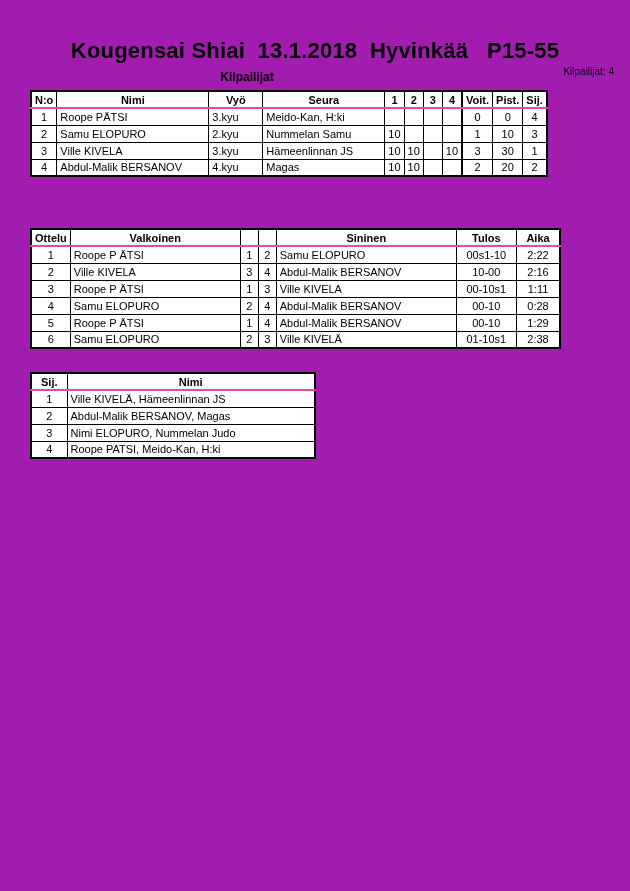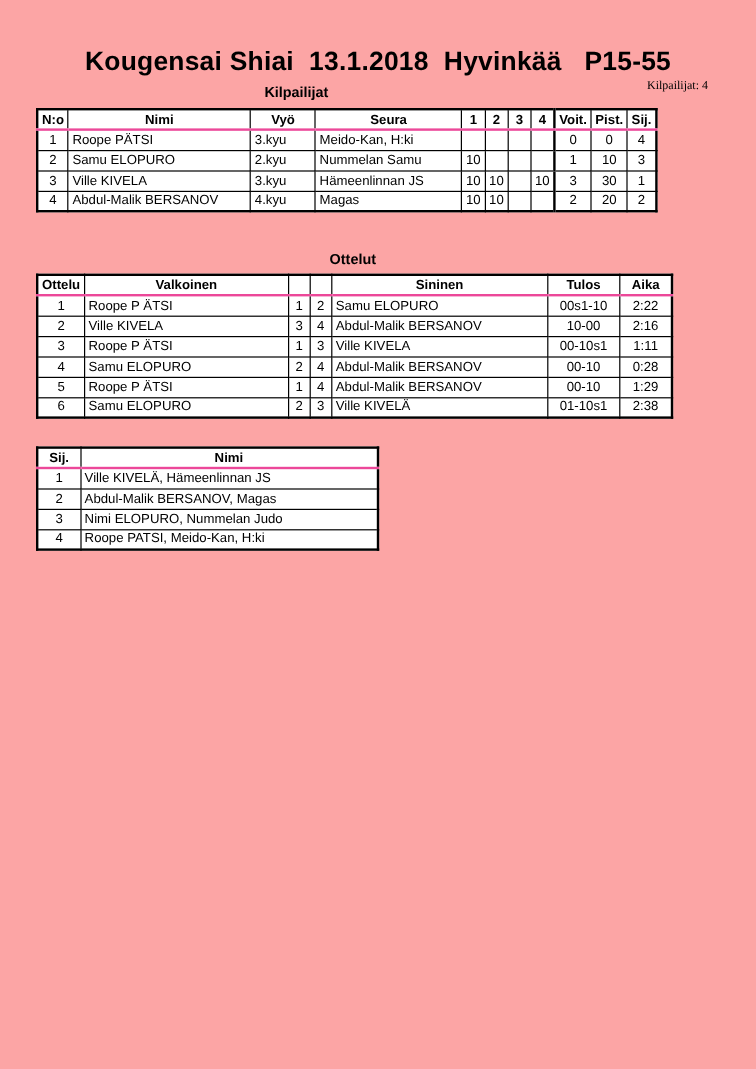--- a/index.html
+++ b/index.html
@@ -1,28 +1,27 @@
 <!DOCTYPE html>
 <html><head>
 <meta charset="utf-8">
 <style>
   * { margin: 0; padding: 0; box-sizing: border-box; }
   html, body { background: #fff; }
   body { font-family: "Liberation Sans", sans-serif; color: #000; }
-  .page { position: relative; width: 630px; height: 891px; background: #fca5a5; overflow: hidden; }
+  .page { position: relative; width: 630px; height: 891px; background: #a21caf; overflow: hidden; }
 
   .title {
     position: absolute; top: 38px; left: 0; width: 630px;
     text-align: center; font-size: 22px; font-weight: bold;
     white-space: pre; letter-spacing: 0.2px;
   }
   .count {
-    position: absolute; top: 66px; right: 40px;
+    position: absolute; top: 66px; right: 16px;
     font-size: 10px;
-    font-family: Liberation Serif, serif;
   }
   .section-heading {
     position: absolute; font-weight: bold; font-size: 12px; text-align: center;
   }
   .heading-kilpailijat { top: 70px; left: 30px; width: 434px; }
   .heading-ottelut    { top: 209px; left: 30px; width: 528px; }
   .heading-tulokset   { top: 352px; left: 30px; width: 284px; }
 
   table.tbl {
     position: absolute; border-collapse: collapse; table-layout: fixed;
@@ -132,21 +131,20 @@
         <td class="ta-c">10</td>
         <td class="ta-c"></td>
         <td class="ta-c"></td>
         <td class="ta-c">2</td>
         <td class="ta-c">20</td>
         <td class="ta-c">2</td>
       </tr>
     </tbody>
   </table>
 
-  <div class="section-heading heading-ottelut">Ottelut</div>
   <table class="tbl tbl-matches">
     <colgroup>
       <col style="width:38px">
         <col style="width:170px">
         <col style="width:18px">
         <col style="width:18px">
       <col style="width:180px">
         <col style="width:60px">
         <col style="width:44px">
     </colgroup>

